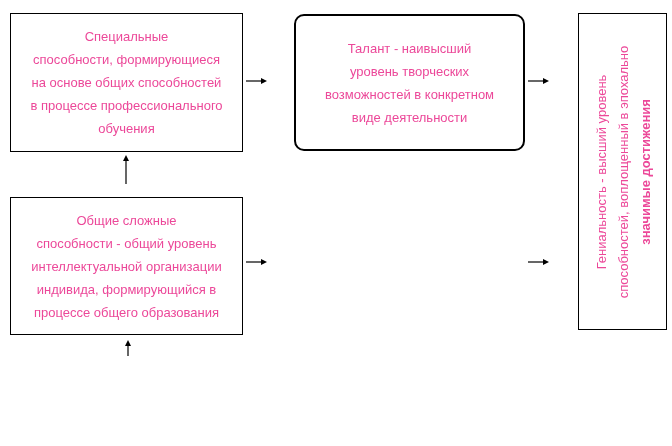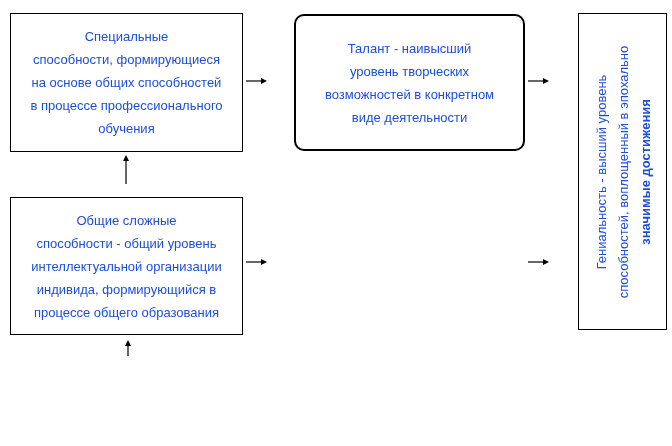--- a/index.html
+++ b/index.html
@@ -6,21 +6,21 @@
     margin: 0;
     padding: 0;
     background: #ffffff;
   }
   .canvas {
     position: relative;
     width: 672px;
     height: 356px;
     background: #ffffff;
     font-family: "Liberation Sans", "DejaVu Sans", sans-serif;
-    color: #1d4ed8;
+    color: #ec4899;
   }
   .box {
     position: absolute;
     border: 1px solid #000000;
     background: #ffffff;
     box-sizing: border-box;
     display: flex;
     align-items: center;
     justify-content: center;
     text-align: center;

